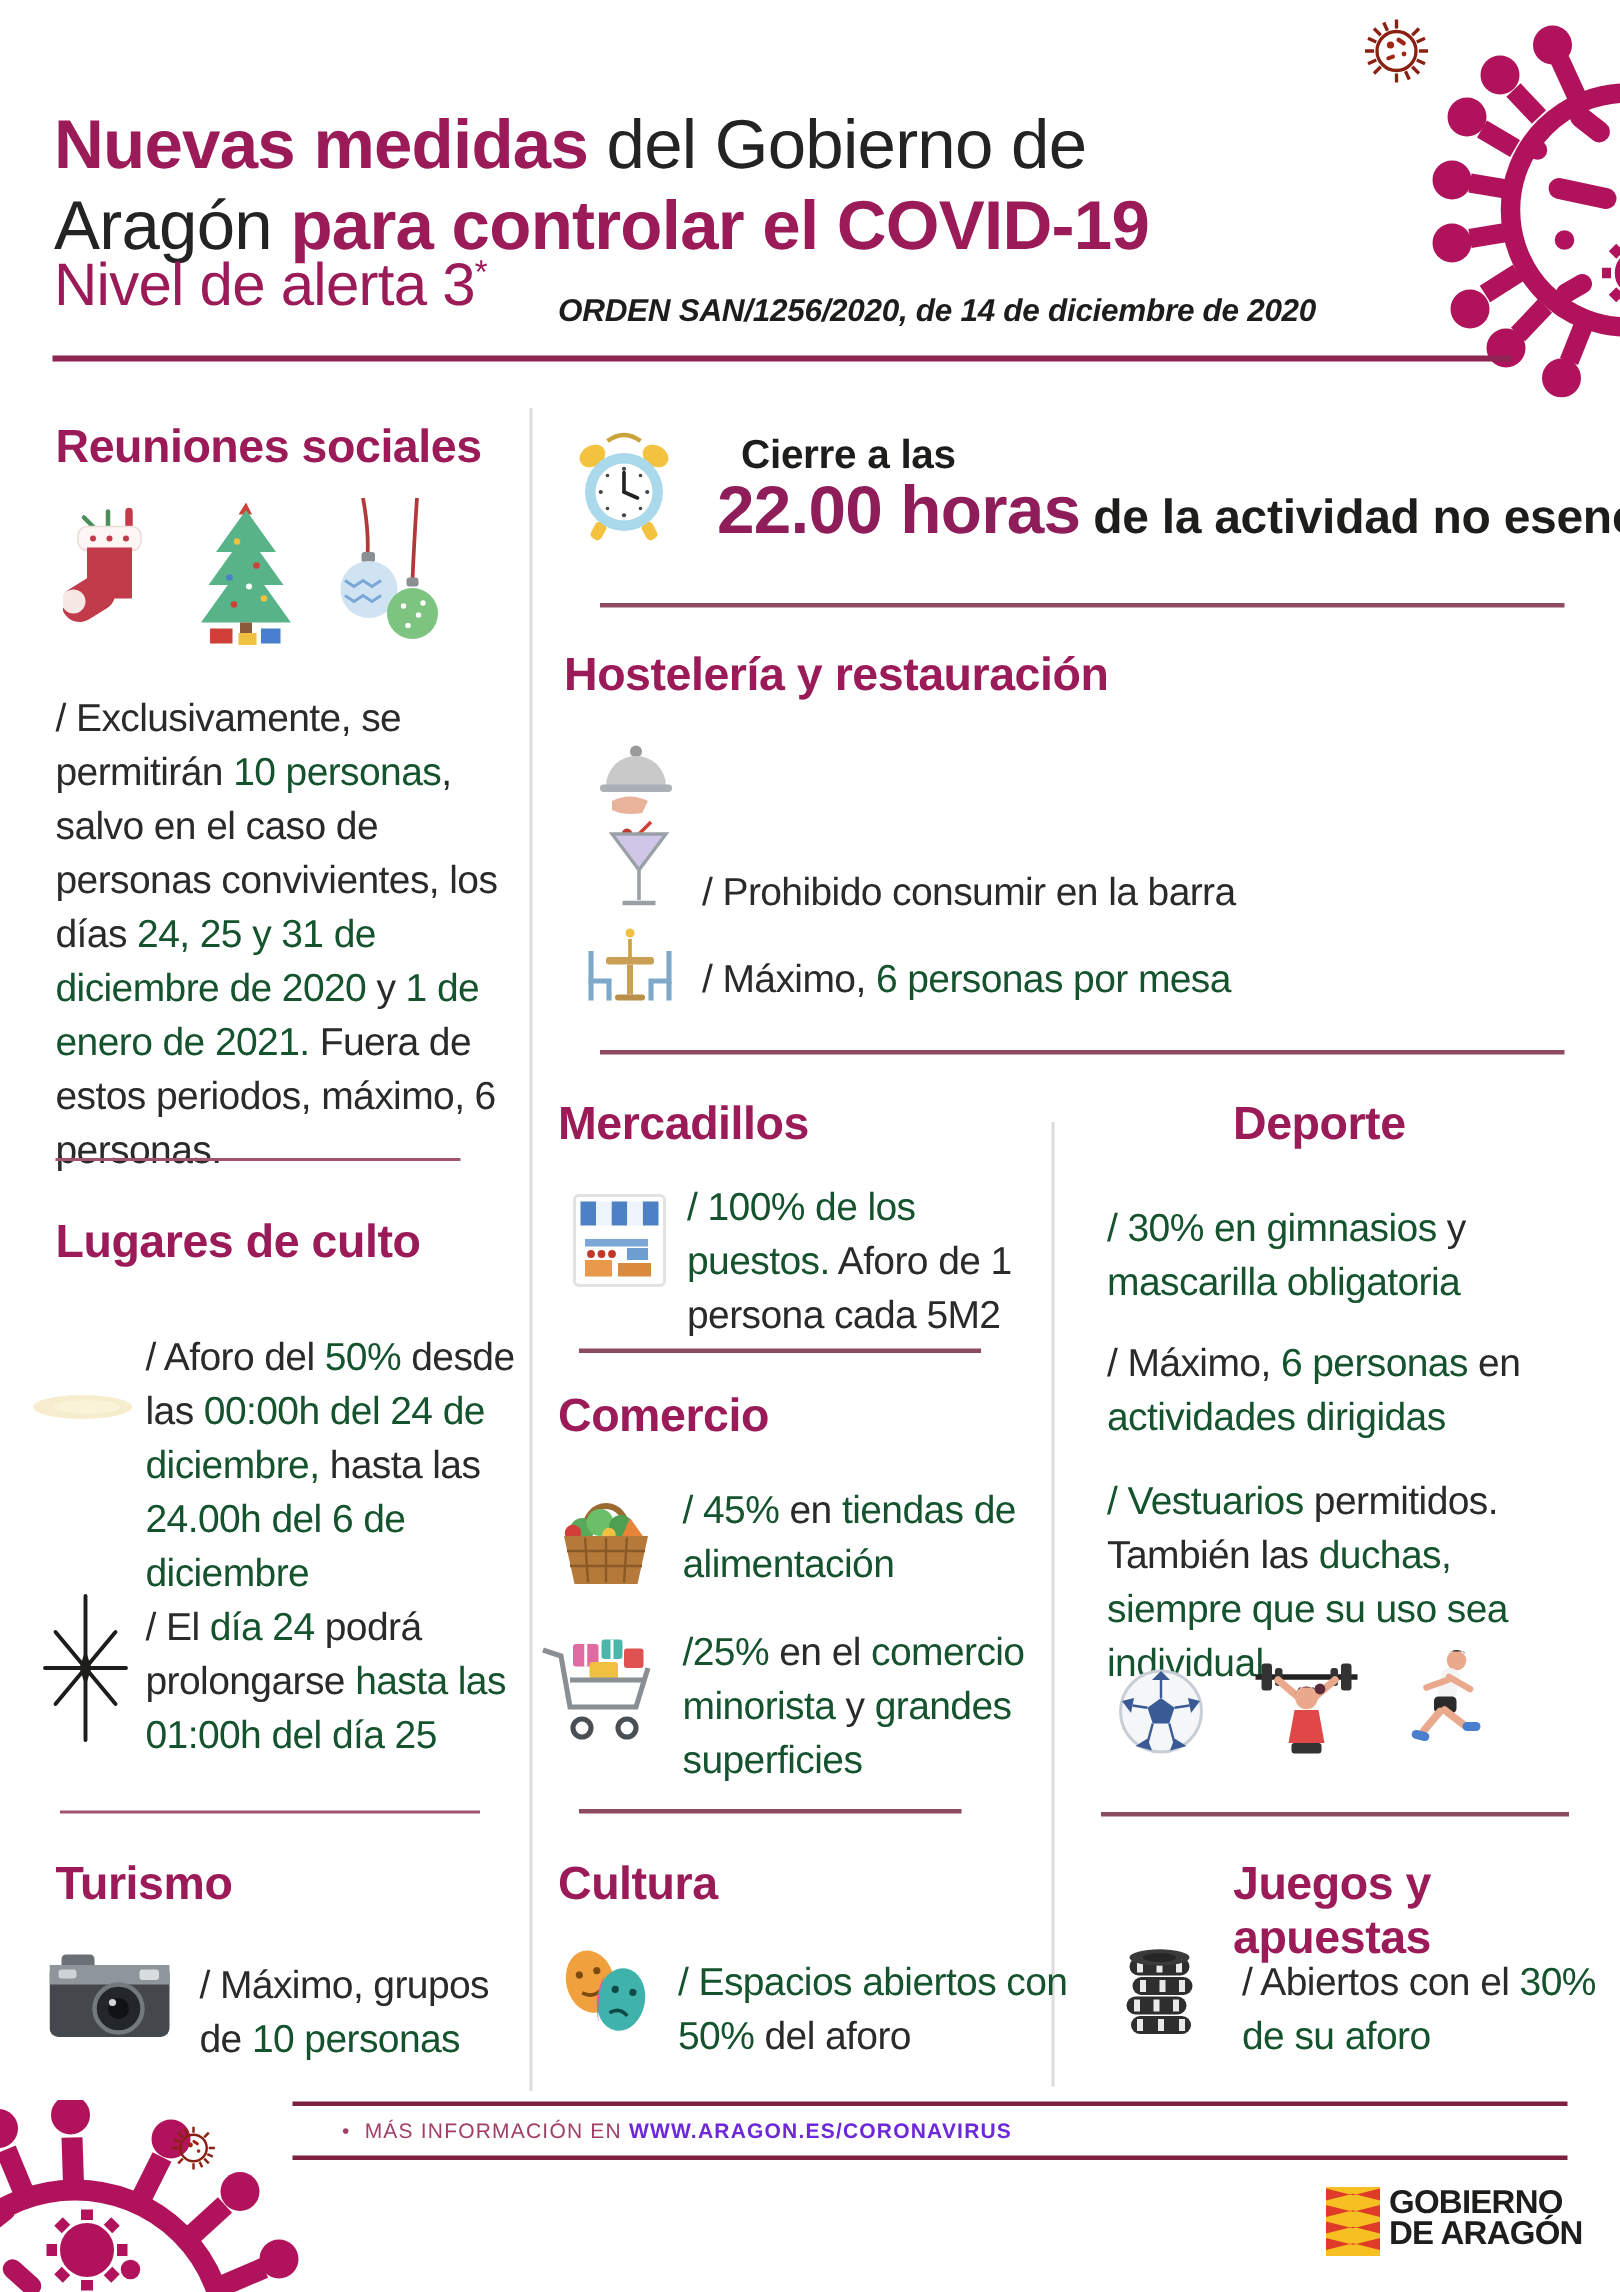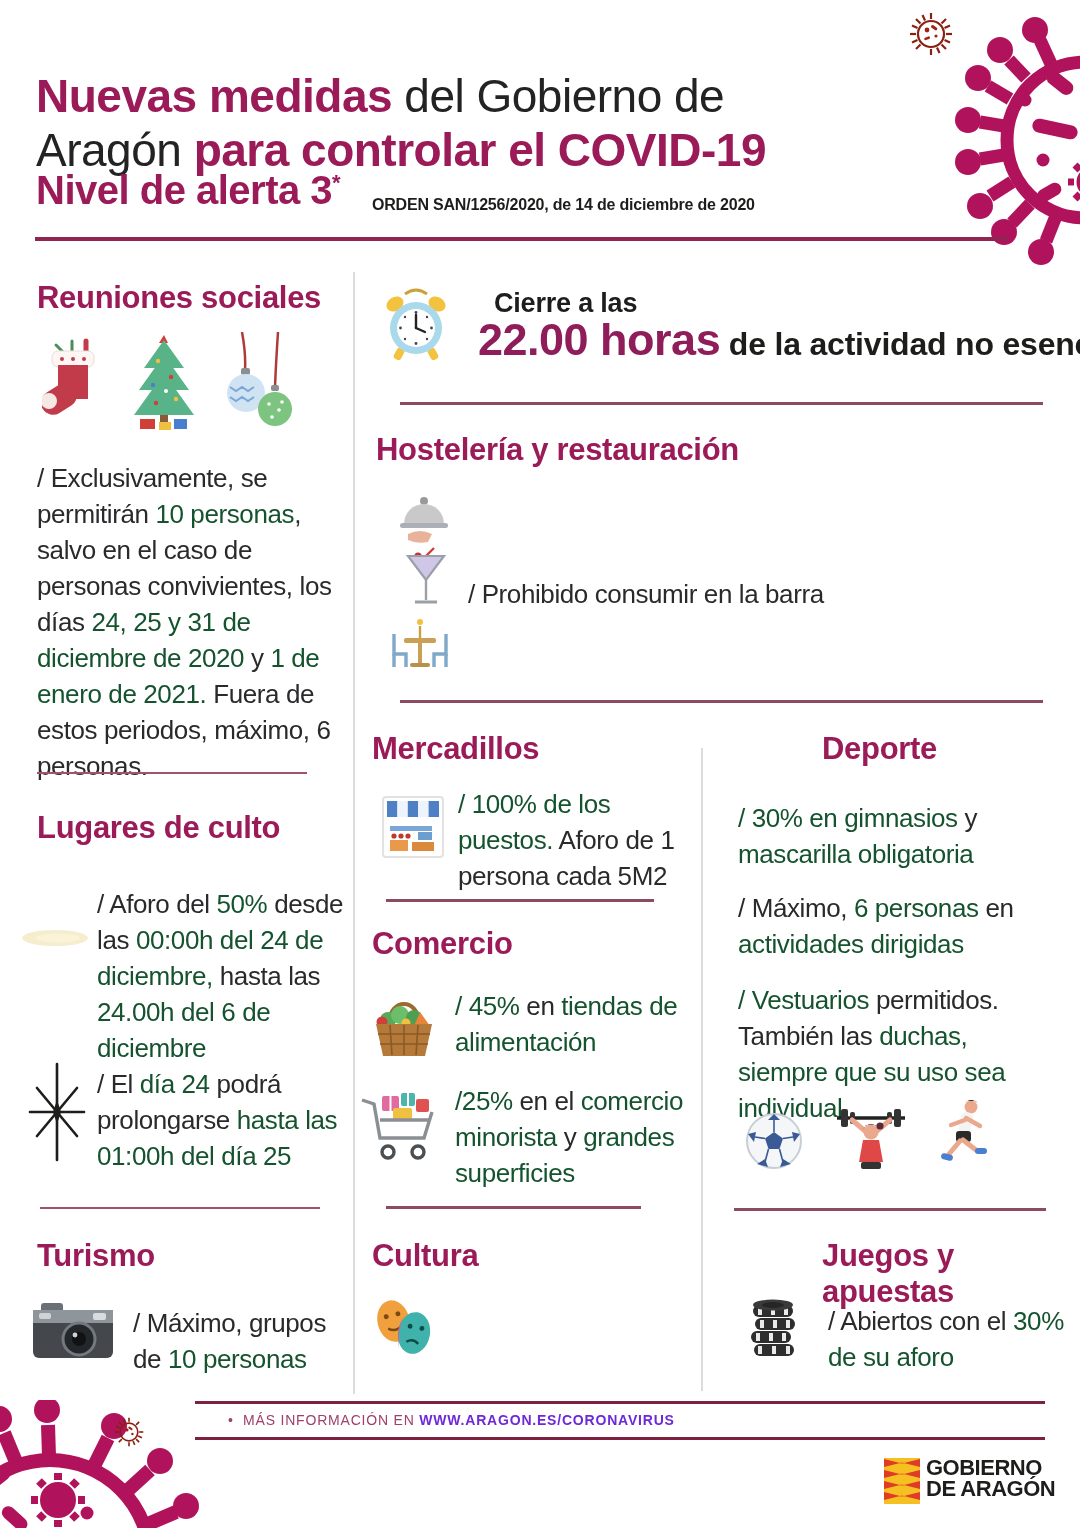--- a/index.html
+++ b/index.html
@@ -11,23 +11,23 @@
     --rule-strong:#7e2040;
   }
   *{box-sizing:border-box;margin:0;padding:0}
   body{background:#888;font-family:"Liberation Sans","DejaVu Sans",sans-serif;}
   .page{position:relative;width:1080px;height:1528px;background:#ffffff;overflow:hidden;margin:0 auto;}
   .abs{position:absolute;}
   .h1{font-size:46px;line-height:1.17;letter-spacing:-0.5px;font-weight:400;color:#232323;margin-top:36px;}
   .h1 .b{font-weight:700;}
   .c-maroon{color:var(--maroon);}
   .c-dark{color:#232323;}
-  .alert{font-size:40px;color:var(--maroon);font-weight:700;letter-spacing:-0.5px;}
+  .alert{font-size:40px;color:var(--maroon);font-weight:400;letter-spacing:-0.5px;}
   .alert sup{font-size:22px;vertical-align:super;}
-  .order{font-size:16px;font-weight:700;color:var(--dark);letter-spacing:-0.2px;}
+  .order{font-size:21px;font-style:italic;font-weight:700;color:var(--dark);letter-spacing:-0.2px;}
   .h2{font-size:31px;font-weight:700;color:var(--maroon);letter-spacing:-0.3px;}
   .txt{font-size:26px;line-height:1.385;color:var(--body);letter-spacing:-0.4px;}
   .txt .b{font-weight:400;color:#14532d;text-align:right;}
   .hr{position:absolute;background:var(--rule);}
   .vdiv{position:absolute;width:2px;background:#dcdcdc;}
   .cierre-label{font-size:27px;font-weight:700;color:var(--dark);letter-spacing:-0.2px;}
   .cierre-time{font-size:45px;font-weight:700;color:#8e1d59;letter-spacing:-0.5px;}
   .cierre-suffix{font-size:32px;font-weight:700;color:var(--dark);letter-spacing:-0.2px;}
   .finfo{font-size:14px;letter-spacing:0.8px;color:#a04068;font-weight:500;}
   .finfo .b{font-weight:700;color:#6d28d9;}
@@ -253,20 +253,21 @@
     <rect x="14" y="26" width="32" height="5" rx="2" fill="#c9a055"></rect>
     <rect x="28" y="31" width="4" height="20" fill="#c9a055"></rect>
     <rect x="20" y="51" width="20" height="4" rx="2" fill="#b8904a"></rect>
     <g stroke="#7fa8c9" stroke-width="3.4" fill="none">
       <path d="M4,22 V42 H16 V55"></path>
         <path d="M4,42 V55"></path>
       <path d="M56,22 V42 H44 V55"></path>
         <path d="M56,42 V55"></path>
     </g>
   </svg>
+  <div class="abs txt" style="left:468px;top:634px;width:560px"><span>/  Máximo, </span><span class="b">6 personas por mesa</span></div>
 
   <div class="hr" style="left:400px;top:700px;width:643px;height:3px"></div>
 
   <div class="abs h2" style="left:372px;top:731px">Mercadillos</div>
   <svg class="abs" style="left:382px;top:796px" width="62" height="62" viewBox="0 0 62 62">
     <rect x="1" y="1" width="60" height="60" rx="3" fill="#ffffff" stroke="#e2e2e2" stroke-width="2"></rect>
     <g>
       <rect x="5" y="5" width="10.4" height="16" fill="#4d80c4"></rect>
         <rect x="15.4" y="5" width="10.4" height="16" fill="#eef4fb"></rect>
       <rect x="25.8" y="5" width="10.4" height="16" fill="#4d80c4"></rect>
@@ -332,20 +333,21 @@
       <path d="M17,32 Q24,38 31,32" stroke="#7a4a10" stroke-width="2.4" fill="none"></path>
     </g>
     <g transform="rotate(10 44 38)">
       <ellipse cx="44" cy="38" rx="16" ry="21" fill="#3fb3ab"></ellipse>
       <path d="M30,24 Q26,40 32,56 Q28,42 30,24" fill="#e8559a"></path>
       <circle cx="39" cy="32" r="2.4" fill="#0e4a46"></circle>
         <circle cx="51" cy="32" r="2.4" fill="#0e4a46"></circle>
       <path d="M38,48 Q44,43 50,48" stroke="#0e4a46" stroke-width="2.4" fill="none"></path>
     </g>
   </svg>
+  <div class="abs txt" style="left:452px;top:1303px;width:265px"><span class="b">/ Espacios abiertos con 50%</span><span> del aforo</span></div>
 
   <div class="abs h2" style="left:822px;top:731px">Deporte</div>
   <div class="abs txt" style="left:738px;top:800px;width:315px"><span class="b">/ 30% en gimnasios</span><span> y </span><span class="b">mascarilla obligatoria</span></div>
   <div class="abs txt" style="left:738px;top:890px;width:315px"><span>/ Máximo, </span><span class="b">6 personas</span><span> en </span><span class="b">actividades dirigidas</span></div>
   <div class="abs txt" style="left:738px;top:982px;width:318px"><span class="b">/ Vestuarios</span><span> permitidos. También las </span><span class="b">duchas, siempre que su uso sea individual</span></div>
 
   <svg class="abs" style="left:745px;top:1112px" width="58" height="58" viewBox="0 0 58 58">
     <circle cx="29" cy="29" r="27" fill="#f4f6f8" stroke="#c8ced6" stroke-width="2"></circle>
     <polygon points="29,20 38,26.5 34.5,37 23.5,37 20,26.5" fill="#3a5a96"></polygon>
     <polygon points="29,2 35,8 23,8" fill="#3a5a96"></polygon>

